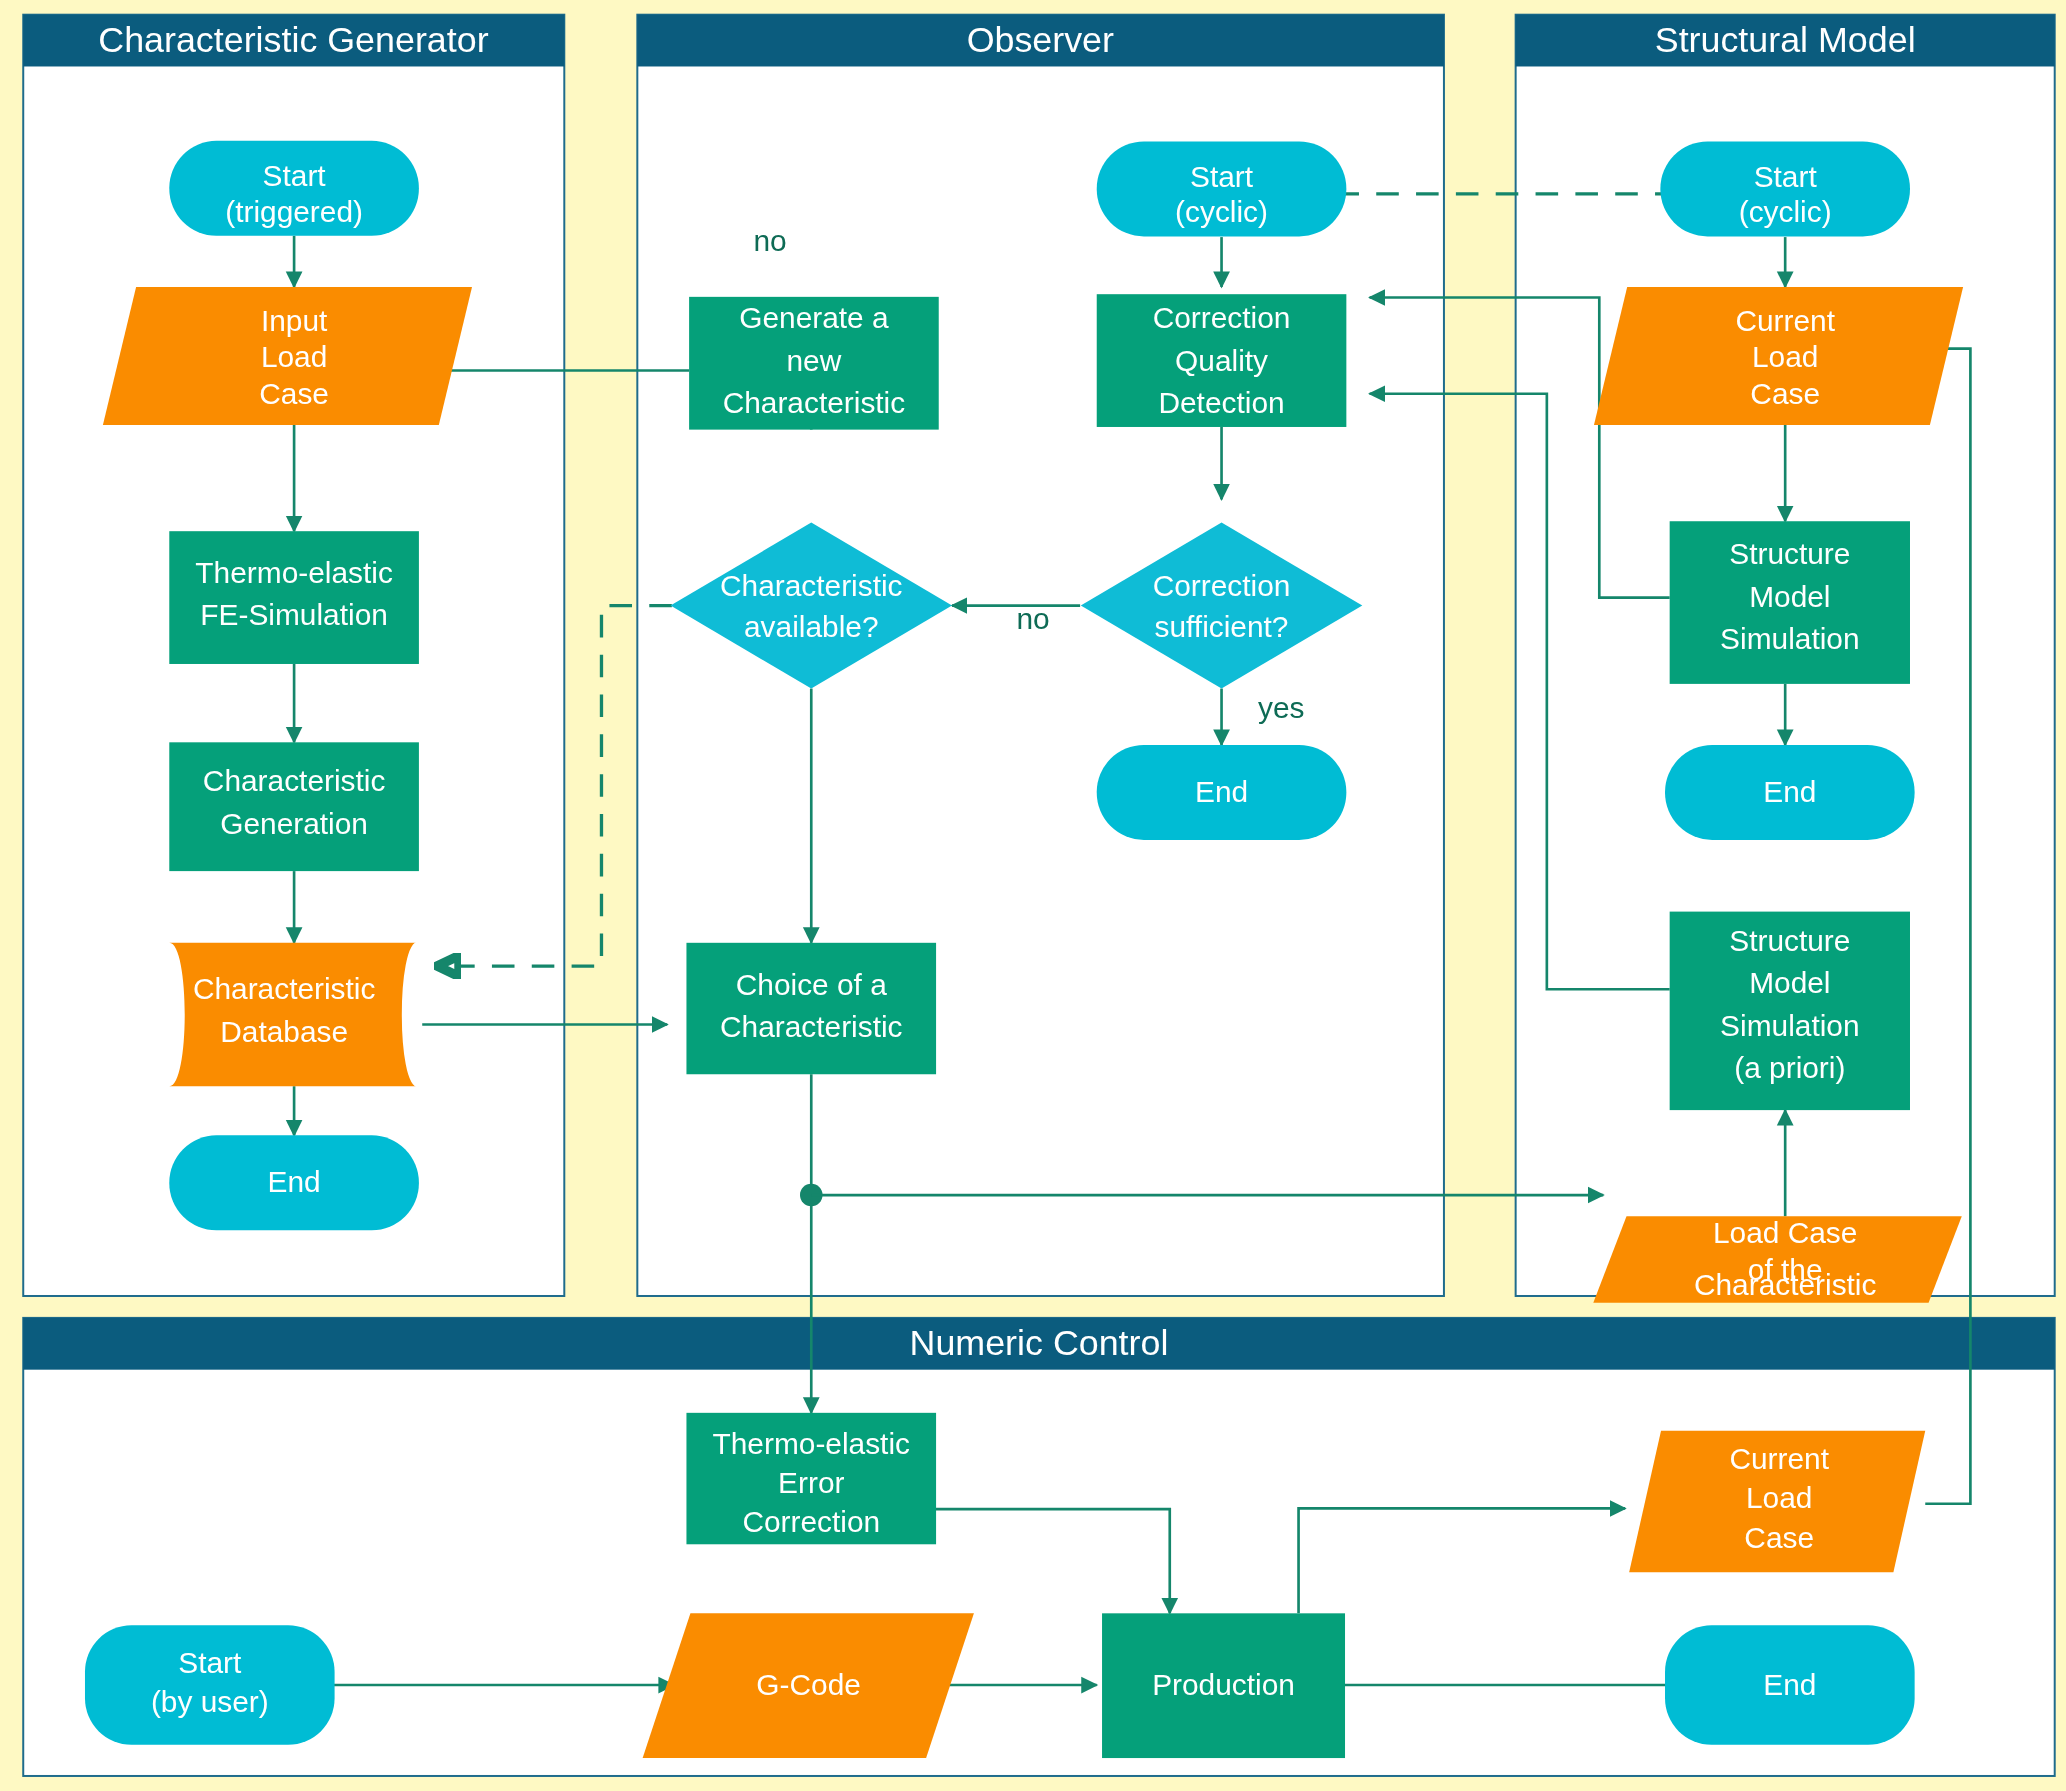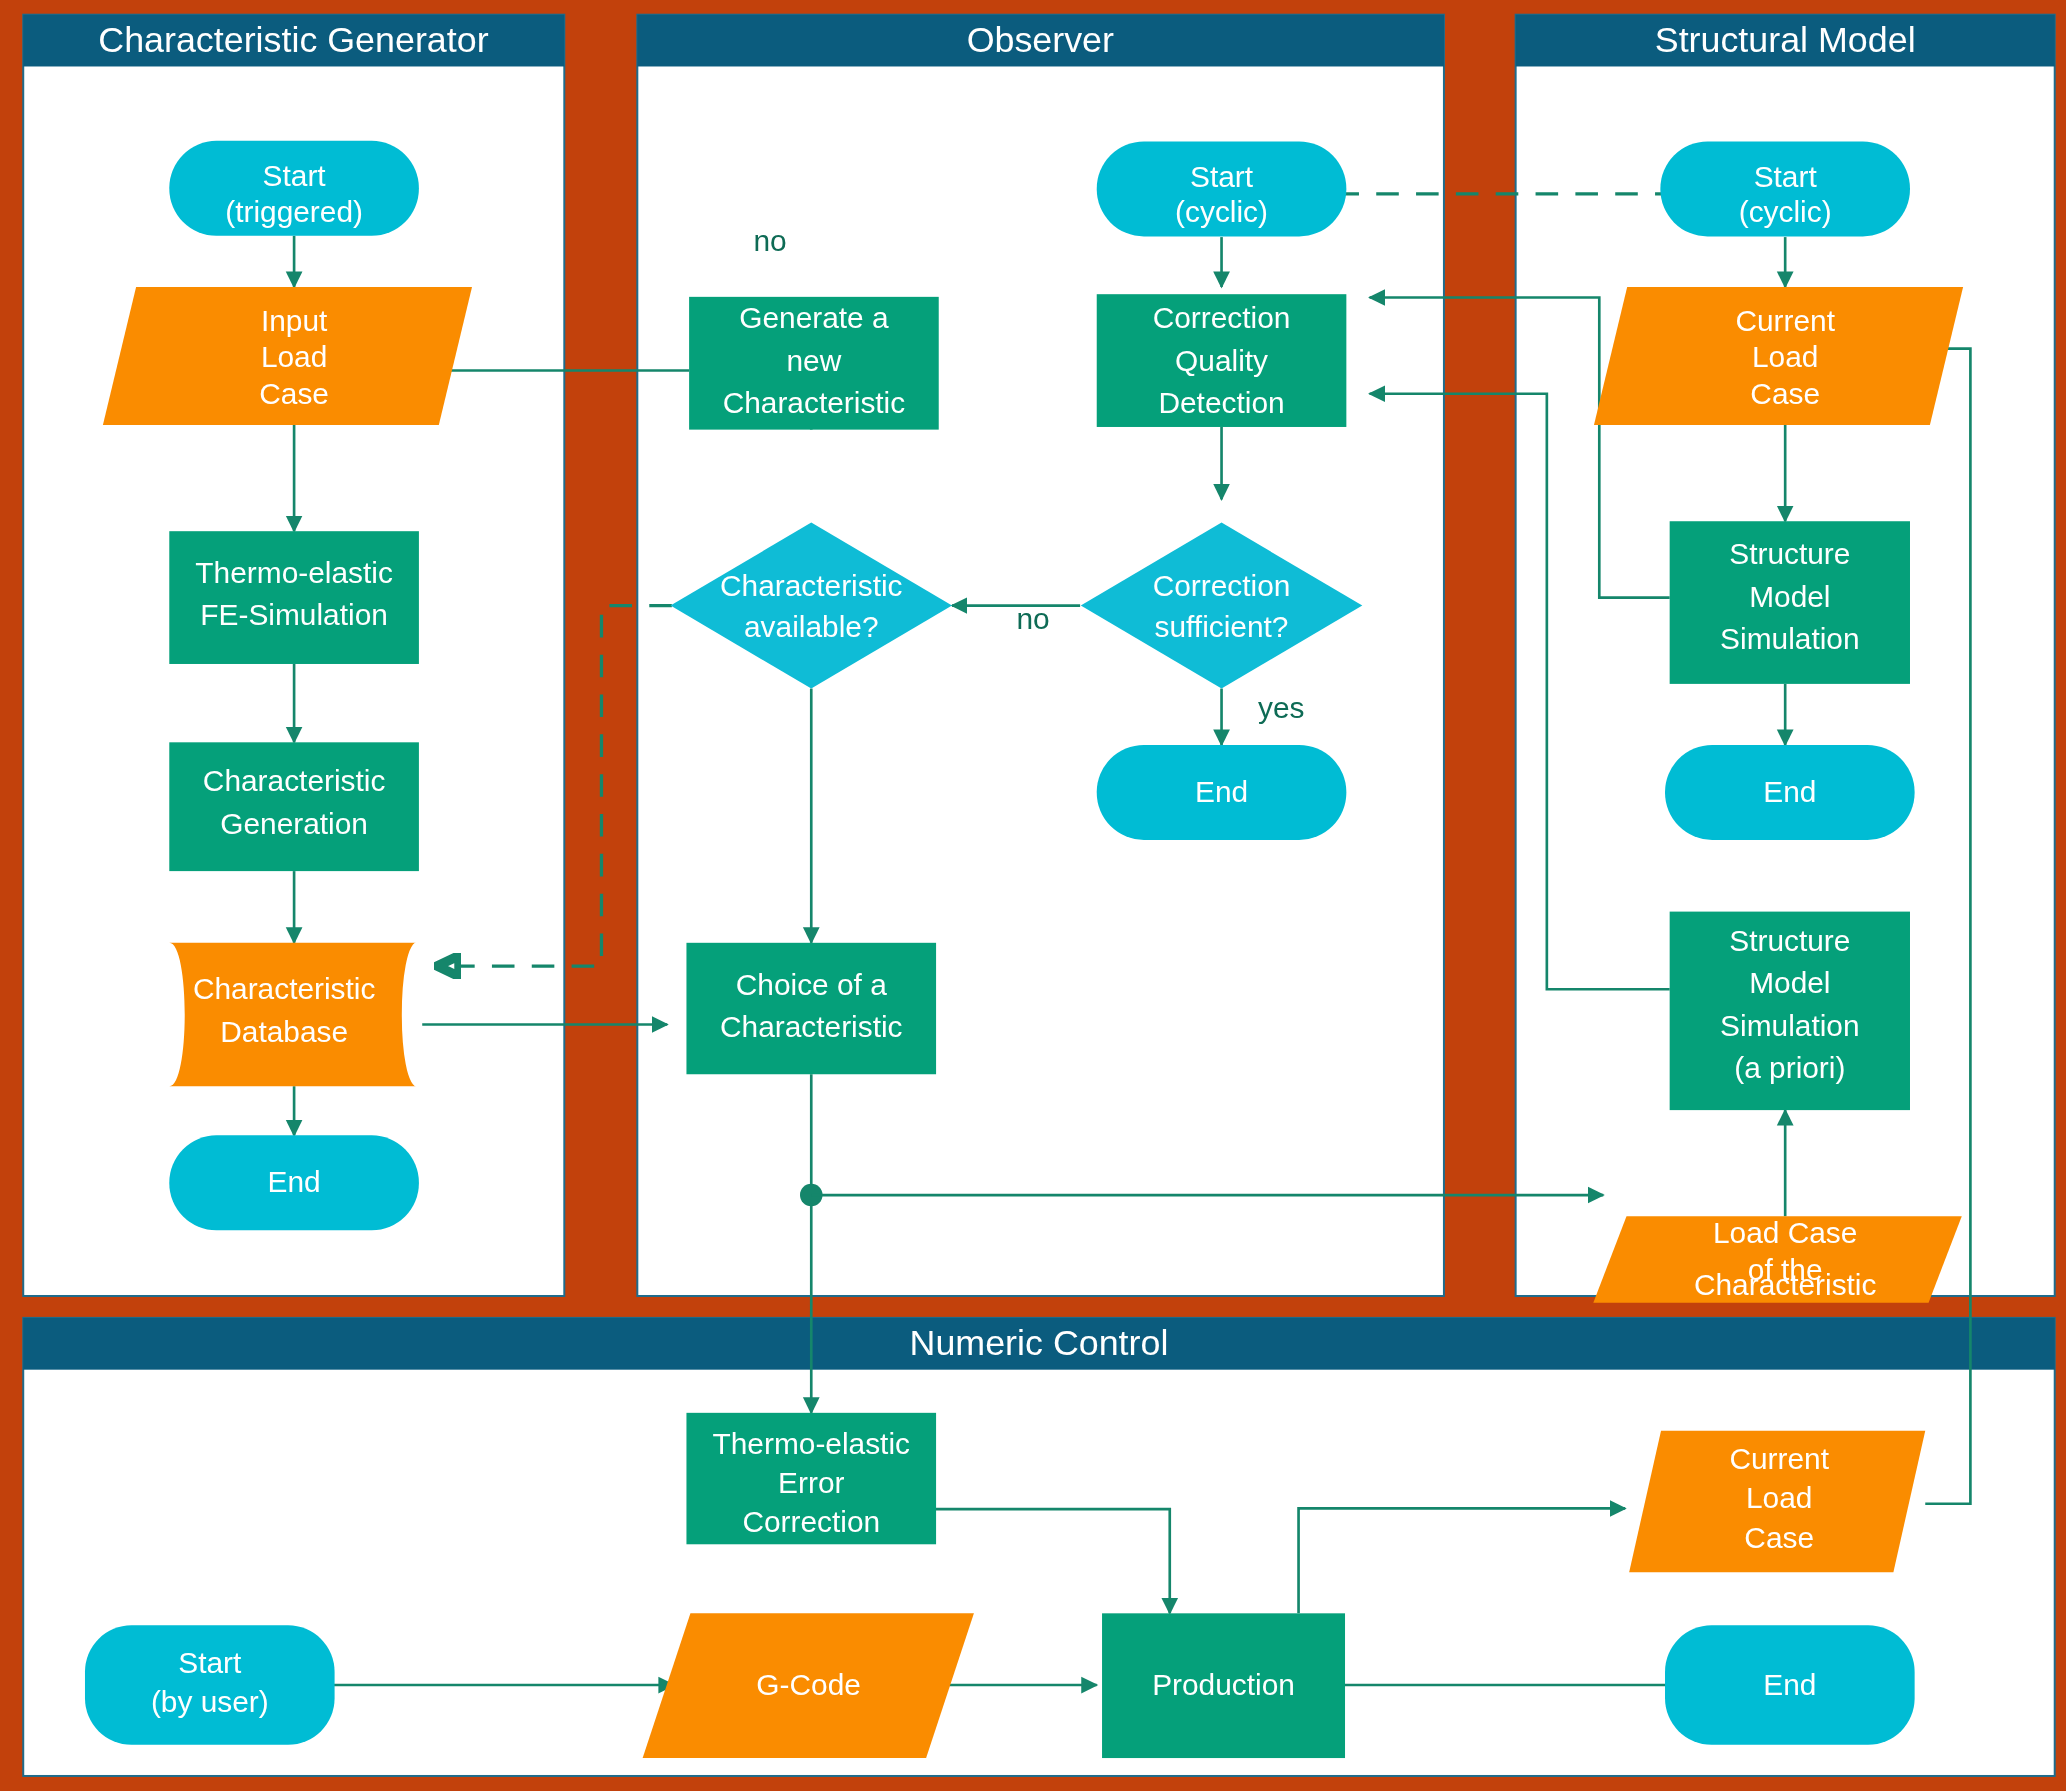--- a/index.html
+++ b/index.html
@@ -1,17 +1,17 @@
 <!DOCTYPE html>
 <html style="font-size:10.6px"><head>
 <meta charset="utf-8">
 <style>
   html,body{margin:0;padding:0;background:#ffffff;}
   body{font-family:"Liberation Sans",sans-serif;}
-  #canvas{position:relative;width:2066px;height:1792px;background:#c2410c;}
+  #canvas{position:relative;width:2066px;height:1792px;background:#fef9c3;}
   svg{display:block;}
   .swimlane-body{fill:#ffffff;stroke:#1F6C8C;stroke-width:3;}
   .swimlane-header{fill:#0B5C7E;}
   .swimlane-title{fill:#ffffff;font-size:54px;font-family:"Liberation Sans",sans-serif;text-anchor:middle;dominant-baseline:middle;}
   .proc{fill:#05A07A;}
   .term{fill:#00BCD4;}
   .data{fill:#FA8C00;}
   .db{fill:#FA8C00;}
   .dec{fill:#0FBCD6;}
   .node-text{fill:#ffffff;font-size:45px;font-family:"Liberation Sans",sans-serif;text-anchor:middle;}

